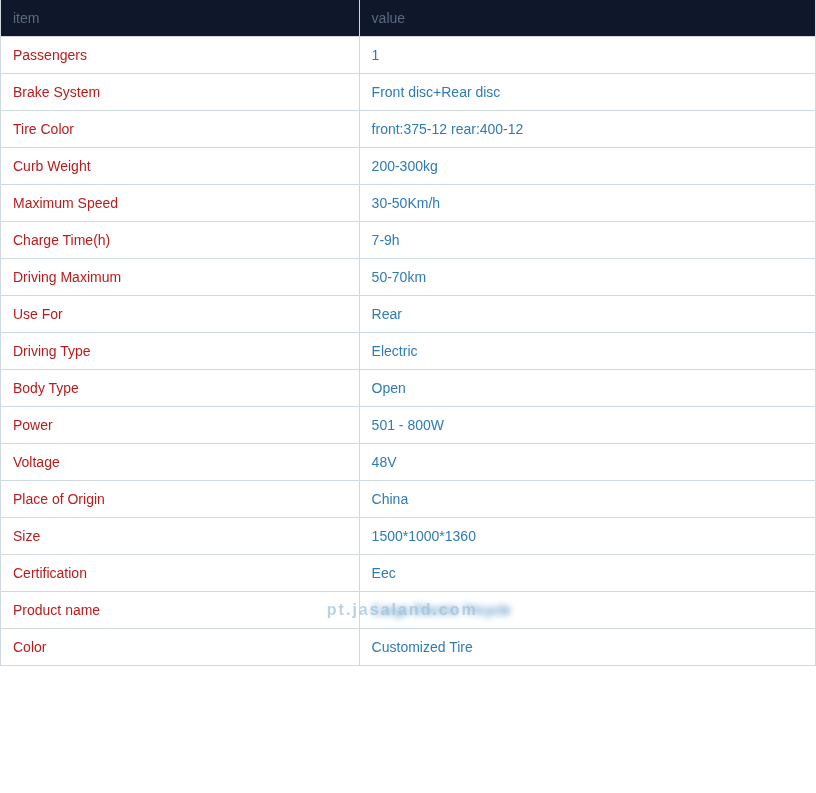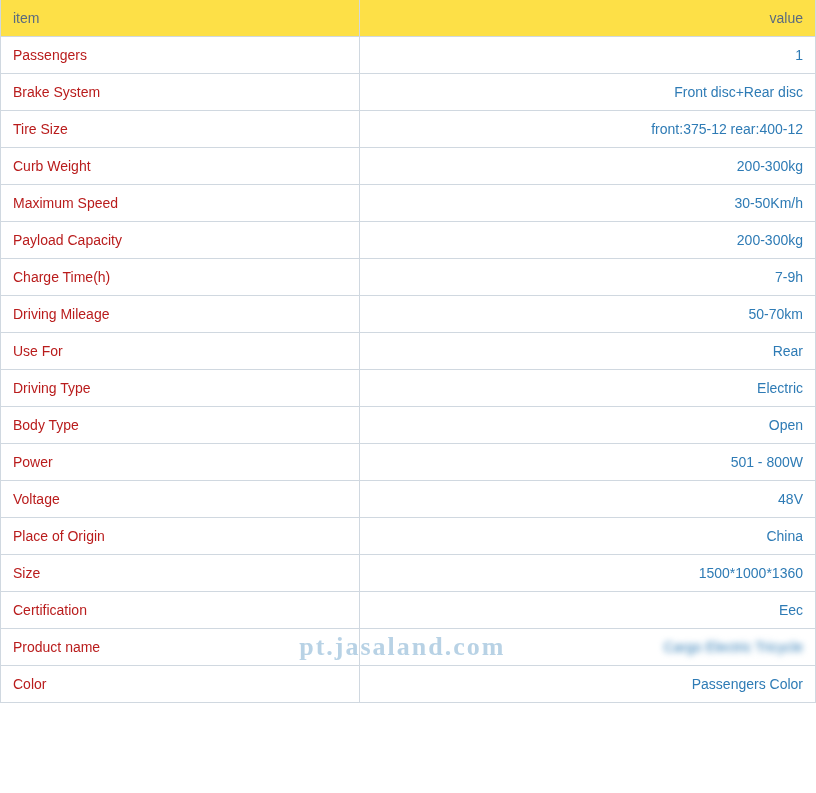--- a/index.html
+++ b/index.html
@@ -40,25 +40,24 @@
       border-right: 1px solid #d0d8e0;
     }
 
     .table-container td:first-child {
       width: 44%;
       border-left: 1px solid #d0d8e0;
     }
 
     .table-container td:last-child {
       border-right: 1px solid #d0d8e0;
-      text-align: right;
     }
 
     .header-row td {
-      background-color: #fde047;
+      background-color: #0f172a;
       color: #5a6a80;
       font-weight: normal;
       font-size: 14px;
     }
 
     .item-cell {
       color: #b91c1c;
       font-size: 14px;
     }
 
@@ -81,41 +80,37 @@
     <tbody id="table-body">
     <tr>
           <td class="item-cell">Passengers</td>
           <td class="value-cell">1</td>
         </tr>
         <tr>
           <td class="item-cell">Brake System</td>
           <td class="value-cell">Front disc+Rear disc</td>
         </tr>
         <tr>
-          <td class="item-cell">Tire Size</td>
+          <td class="item-cell">Tire Color</td>
           <td class="value-cell">front:375-12 rear:400-12</td>
         </tr>
         <tr>
           <td class="item-cell">Curb Weight</td>
           <td class="value-cell">200-300kg</td>
         </tr>
         <tr>
           <td class="item-cell">Maximum Speed</td>
           <td class="value-cell">30-50Km/h</td>
         </tr>
         <tr>
-          <td class="item-cell">Payload Capacity</td>
-          <td class="value-cell">200-300kg</td>
-        </tr>
-        <tr>
           <td class="item-cell">Charge Time(h)</td>
           <td class="value-cell">7-9h</td>
         </tr>
         <tr>
-          <td class="item-cell">Driving Mileage</td>
+          <td class="item-cell">Driving Maximum</td>
           <td class="value-cell">50-70km</td>
         </tr>
         <tr>
           <td class="item-cell">Use For</td>
           <td class="value-cell">Rear</td>
         </tr>
         <tr>
           <td class="item-cell">Driving Type</td>
           <td class="value-cell">Electric</td>
         </tr>
@@ -139,22 +134,22 @@
           <td class="item-cell">Size</td>
           <td class="value-cell">1500*1000*1360</td>
         </tr>
         <tr>
           <td class="item-cell">Certification</td>
           <td class="value-cell">Eec</td>
         </tr>
         <tr style="position: relative;">
           <td class="item-cell" style="position: relative; margin-left: 8px;">Product name</td>
           <td class="value-cell" style="position: relative;"><span style="filter: blur(3px);">Cargo Electric Tricycle</span><div style="position: absolute; inset: 0px 0px 0px -370px; display: flex; align-items: center; justify-content: center; pointer-events: none; z-index: 5;">
-              <span style="font-size:26px;color:rgba(160,195,220,0.75);font-weight:bold;letter-spacing:2px;white-space:nowrap;font-family:Liberation Serif, serif;">pt.jasaland.com</span>
+              <span style="font-size:16px;color:rgba(160,195,220,0.75);font-weight:bold;letter-spacing:2px;white-space:nowrap;">pt.jasaland.com</span>
             </div></td>
         </tr>
         <tr>
           <td class="item-cell">Color</td>
-          <td class="value-cell">Passengers Color</td>
+          <td class="value-cell">Customized Tire</td>
         </tr>
       </tbody>
   </table>
 </div>
 
 </body></html>

